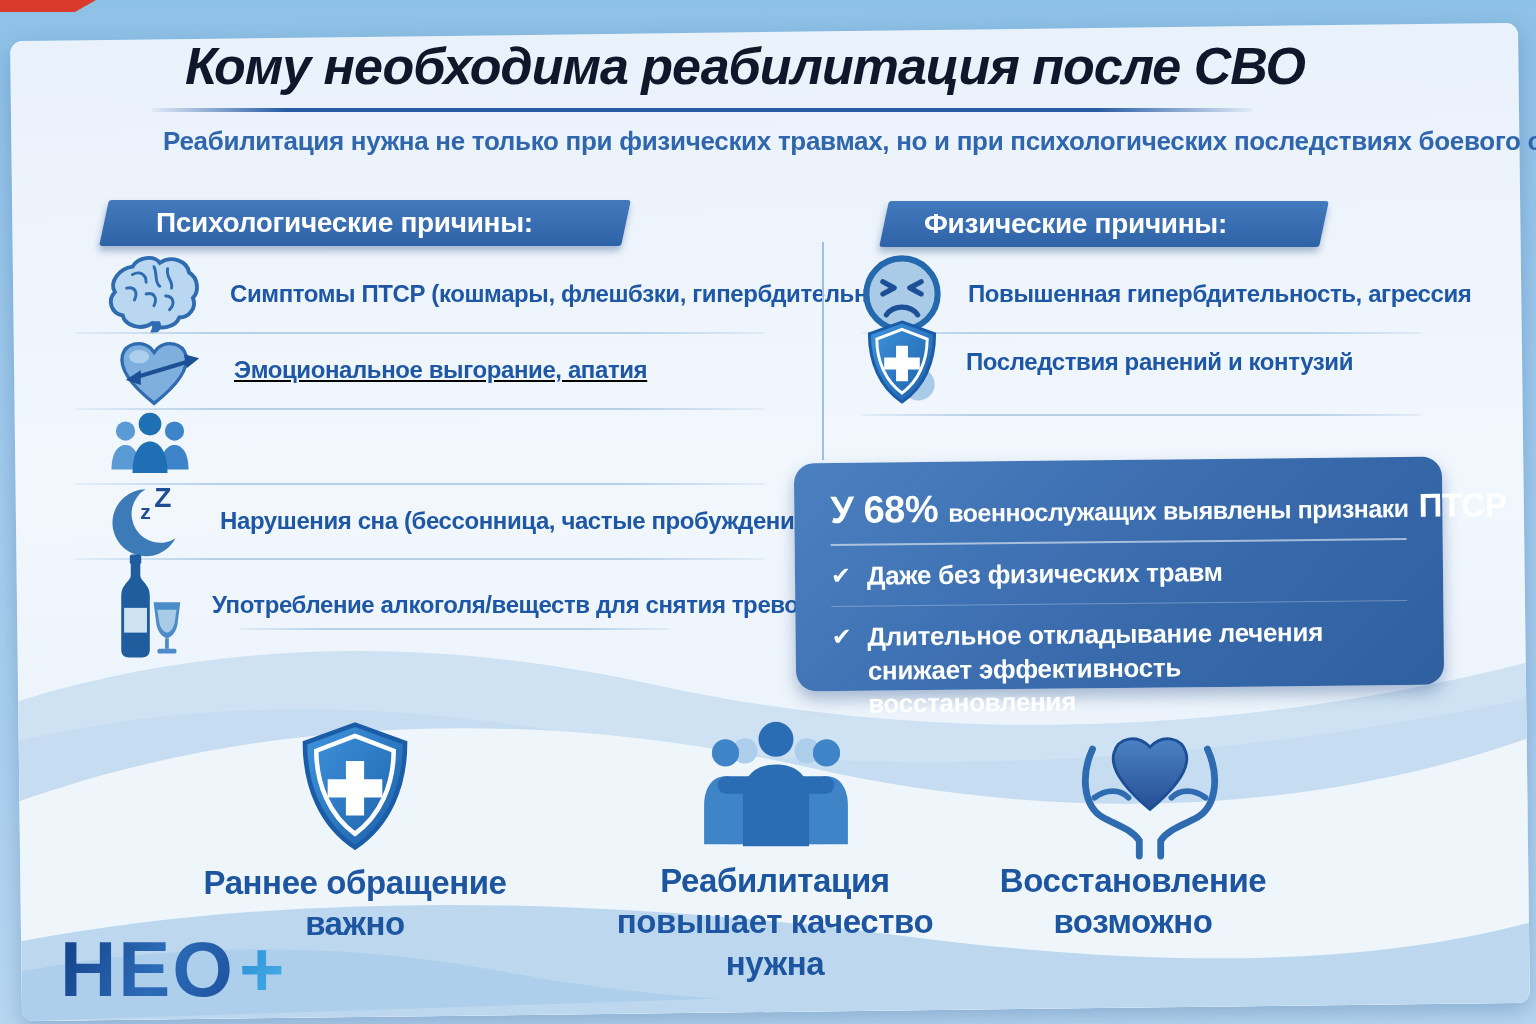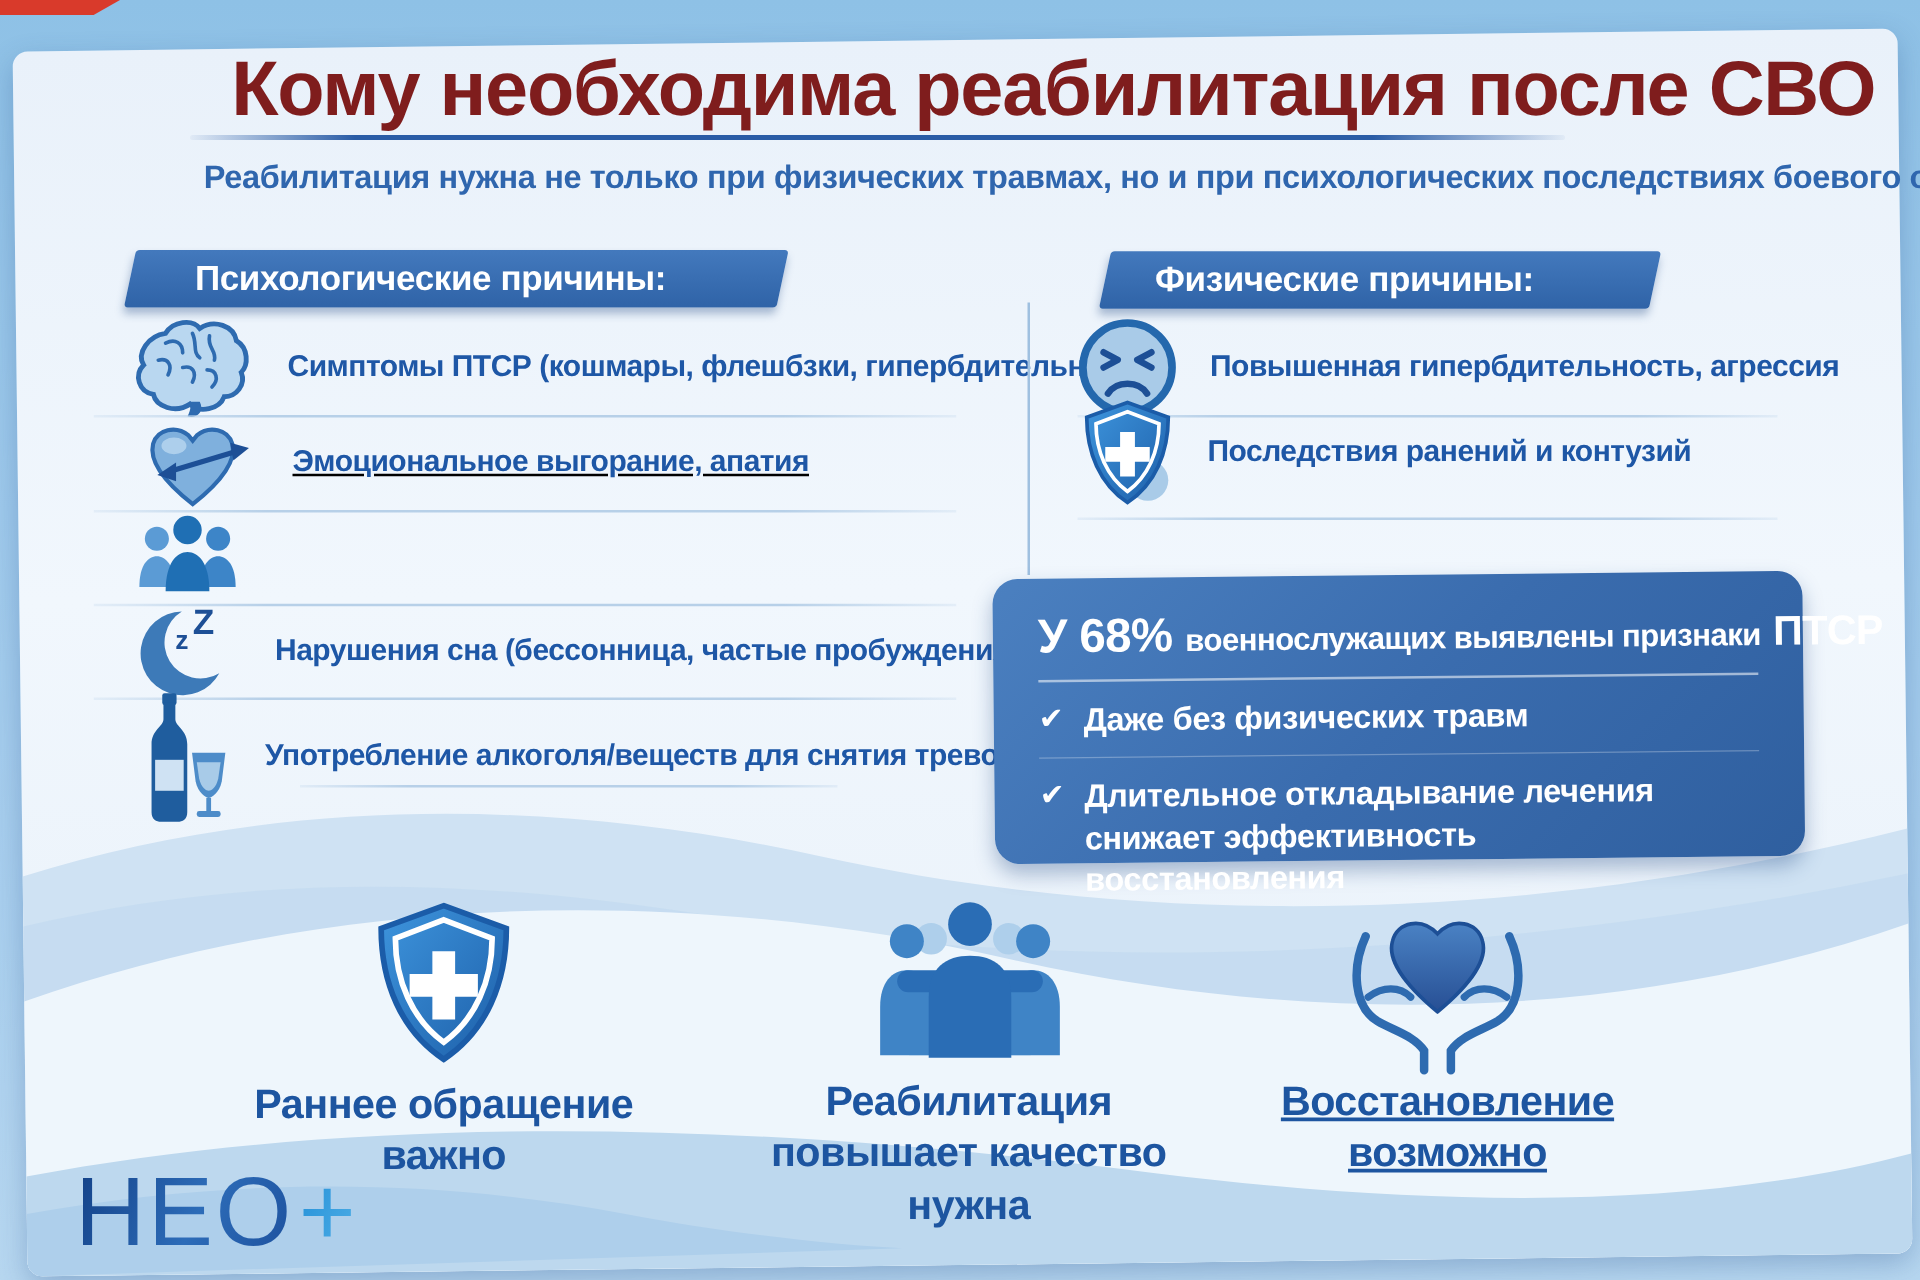--- a/index.html
+++ b/index.html
@@ -6,22 +6,22 @@
   .canvas{position:relative;width:1536px;height:1024px;overflow:hidden;
           font-family:"Liberation Sans","DejaVu Sans",sans-serif;}
   .bg{position:absolute;inset:0;background:linear-gradient(180deg,#8ec1e6 0%,#9fcaec 40%,#a9cfee 70%,#b7d7f0 100%);}
   .card-bg{position:absolute;left:16px;top:32px;width:1508px;height:980px;border-radius:12px;
            transform:rotate(-0.7deg);overflow:hidden;
            background:linear-gradient(180deg,#e9f1fa 0%,#f1f7fd 45%,#e7f0f9 100%);
            box-shadow:0 8px 22px rgba(40,80,140,.30);}
   .card-bg svg{position:absolute;left:0;top:0;}
   .red-corner{position:absolute;left:0;top:0;width:96px;height:12px;background:#d93a2b;
               clip-path:polygon(0 0,100% 0,78% 100%,0 100%);}
-  .title{position:absolute;left:185px;top:36px;width:1200px;font-size:62px;font-weight:700;
-         letter-spacing:-1px;color:#7f1d1d;white-space:nowrap;}
+  .title{position:absolute;left:185px;top:36px;width:1200px;font-size:52px;font-weight:700;
+         letter-spacing:-1px;color:#0f172a;white-space:nowrap;font-style:italic;}
   .title-rule{position:absolute;left:152px;top:108px;width:1100px;height:4px;border-radius:2px;
               background:linear-gradient(90deg,rgba(42,92,166,.05),#2a5ca6 12%,#2a5ca6 86%,rgba(42,92,166,.05));}
   .subtitle{position:absolute;left:163px;top:126px;width:1300px;font-size:26px;font-weight:600;
             color:#2f66ae;letter-spacing:-0.3px;white-space:nowrap;}
   .banner{position:absolute;height:46px;transform:skewX(-12deg);border-radius:3px;
           background:linear-gradient(180deg,#43130% ,#2c5fa3);
           background:linear-gradient(180deg,#4379bd 0%,#2f63a7 100%);
           box-shadow:0 5px 7px rgba(30,70,130,.35);display:flex;align-items:center;}
   .banner .bl{transform:skewX(12deg);color:#fff;font-weight:700;font-size:28px;letter-spacing:-0.3px;white-space:nowrap;}
   .banner-left{left:104px;top:200px;width:470px;padding-left:52px;}
@@ -38,21 +38,21 @@
   .statbox .hd{display:flex;align-items:baseline;white-space:nowrap;font-weight:700;letter-spacing:-0.5px;}
   .statbox .hd .big{font-size:38px;}
   .statbox .hd .mid{font-size:25px;margin:0 10px;}
   .statbox .hd .suf{font-size:33px;}
   .statbox .hrule{margin-top:12px;height:2px;background:rgba(255,255,255,.55);}
   .statbox .chk{display:flex;align-items:flex-start;margin-top:14px;font-size:26px;font-weight:600;line-height:1.3;letter-spacing:-0.3px;}
   .statbox .chk .cg{font-size:24px;margin-right:16px;line-height:1.3;}
   .statbox .thin{margin-top:12px;height:1px;background:rgba(255,255,255,.28);}
   .feature-cap{position:absolute;text-align:center;font-size:33px;font-weight:700;color:#1d55a0;
                letter-spacing:-0.4px;line-height:1.25;}
-  .logo{position:absolute;left:60px;top:924px;font-size:78px;font-weight:400;letter-spacing:2px;
+  .logo{position:absolute;left:60px;top:924px;font-size:78px;font-weight:700;letter-spacing:2px;
         display:flex;align-items:center;font-style:normal;}
   .logo .neo{background:linear-gradient(115deg,#123f85 0%,#2d6cb8 55%,#1c4f9c 100%);
              -webkit-background-clip:text;background-clip:text;color:transparent;}
   .logo .plus{background:linear-gradient(115deg,#1f8dd6,#55b2e8);
               -webkit-background-clip:text;background-clip:text;color:transparent;margin-left:4px;}
   .abs{position:absolute;}
 </style>
 </head>
 <body>
 
@@ -242,19 +242,19 @@
             <stop offset="1" stop-color="#274f94"></stop>
       </linearGradient>
         </defs>
       <path fill="url(#hg1)" stroke="#1d4f96" stroke-width="3" d="M85,98 C56,74 44,54 48,40 C52,24 72,20 85,34 C98,20 118,24 122,40 C126,54 114,74 85,98 Z"></path>
       <path d="M26,36 C14,62 16,94 36,106 C50,114 66,118 74,130 L74,146" fill="none" stroke="#2e6bb0" stroke-width="7" stroke-linecap="round"></path>
       <path d="M28,86 C40,77 54,77 63,86" fill="none" stroke="#2e6bb0" stroke-width="6" stroke-linecap="round"></path>
       <path d="M144,36 C156,62 154,94 134,106 C120,114 104,118 96,130 L96,146" fill="none" stroke="#2e6bb0" stroke-width="7" stroke-linecap="round"></path>
       <path d="M142,86 C130,77 116,77 107,86" fill="none" stroke="#2e6bb0" stroke-width="6" stroke-linecap="round"></path>
     </svg>
   </div>
-  <div class="feature-cap" style="left:1018px;top:860px;width:280px;text-decoration:underline;">Восстановление возможно</div>
+  <div class="feature-cap" style="left:993px;top:860px;width:280px;">Восстановление возможно</div>
 
   <div class="logo">
     <span class="neo">НЕО</span>
     <span class="plus">+</span>
   </div>
 </div>
 
 </body></html>

